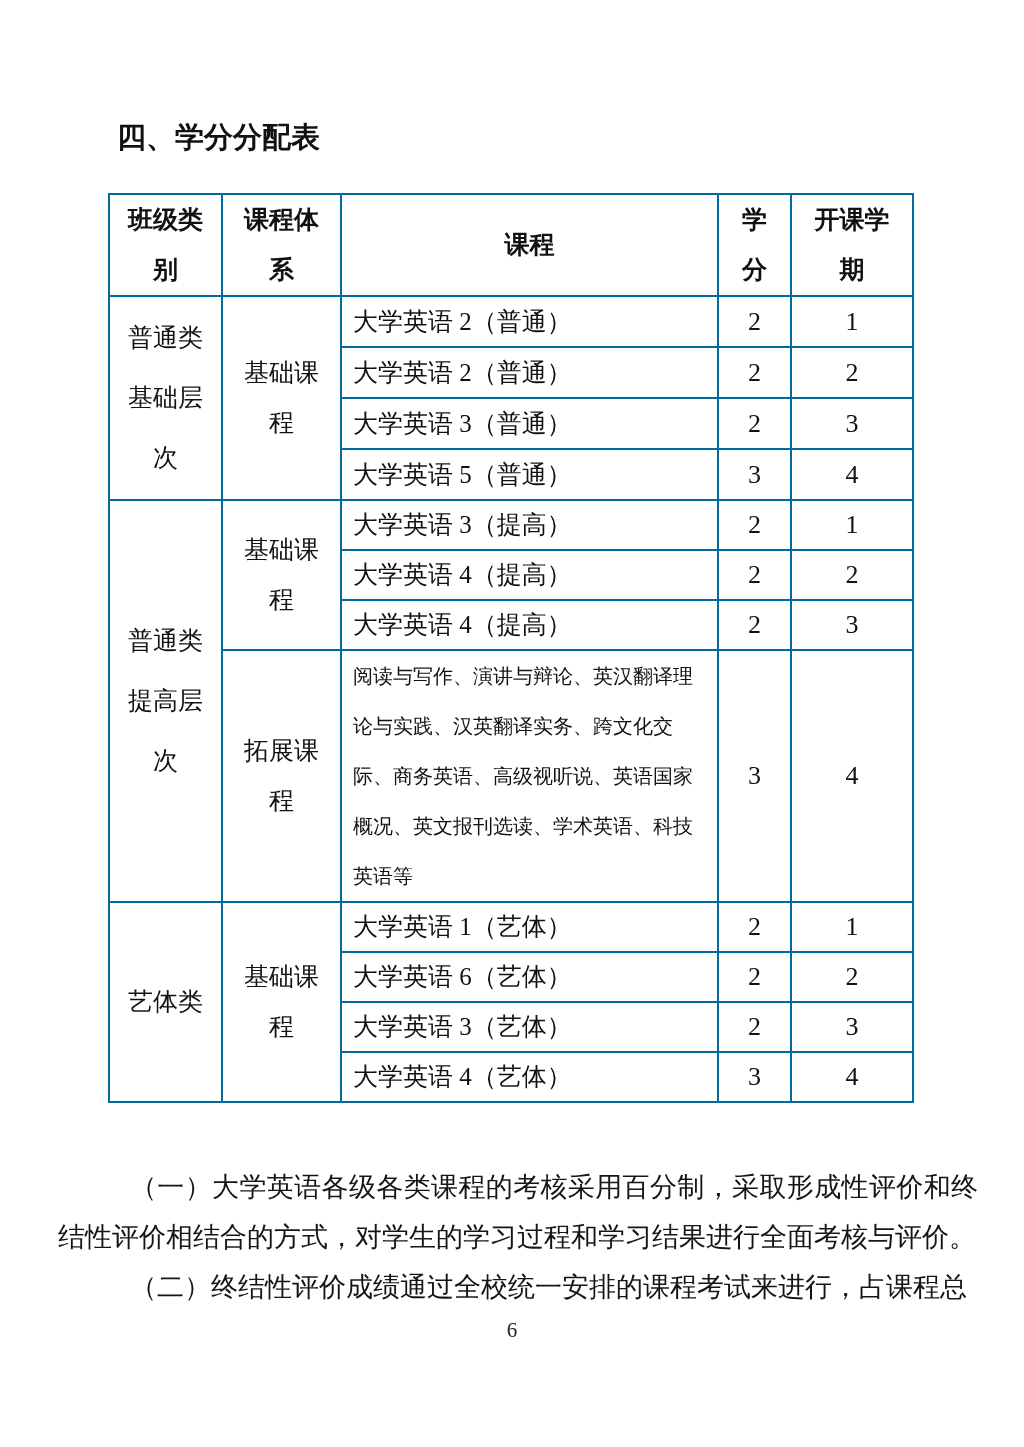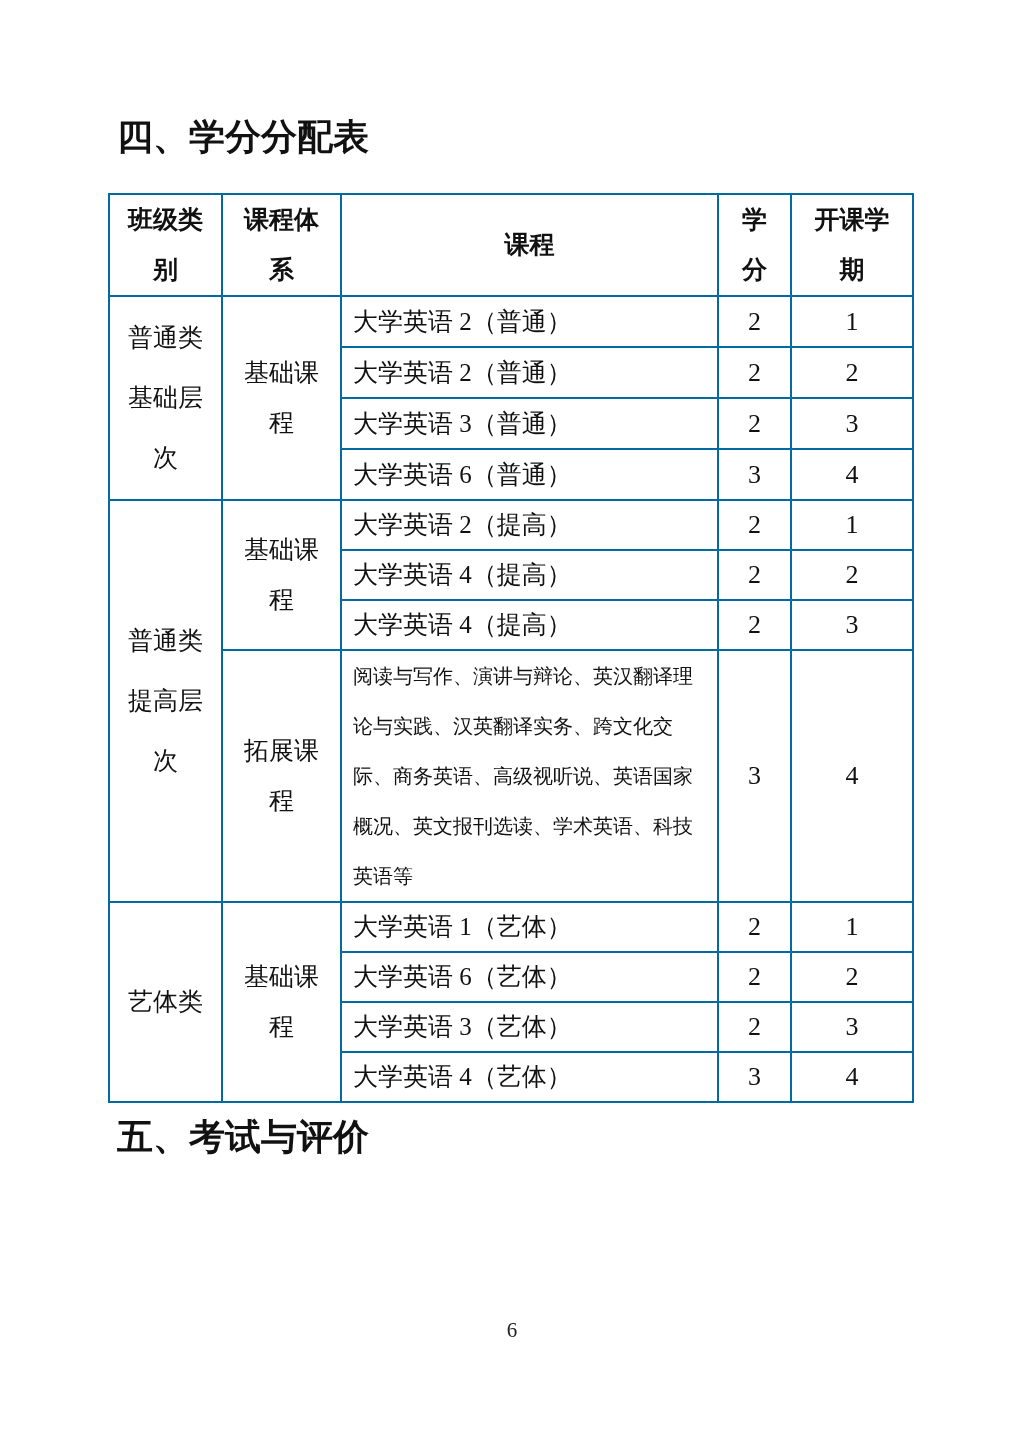--- a/index.html
+++ b/index.html
@@ -10,21 +10,21 @@
     margin: 0 auto;
     background: #ffffff;
     color: #1a1a1a;
     font-family: "Liberation Serif", "DejaVu Serif", serif;
     overflow: hidden;
   }
   .section-heading {
     position: absolute;
     font-family: "Liberation Sans", "DejaVu Sans", sans-serif;
     font-weight: bold;
-    font-size: 36px;
+    font-size: 29px;
     line-height: 32px;
     color: #111;
     white-space: nowrap;
   }
   .heading-1 { left: 117px; top: 121px; }
   .heading-2 { left: 117px; top: 1121px; }
 
   table.credit-table {
     position: absolute;
     left: 108px;
@@ -138,29 +138,29 @@
         <td class="course-cell">大学英语 2（普通）</td>
         <td class="num-cell">2</td>
         <td class="num-cell">2</td>
       </tr>
       <tr>
         <td class="course-cell">大学英语 3（普通）</td>
         <td class="num-cell">2</td>
         <td class="num-cell">3</td>
       </tr>
       <tr>
-        <td class="course-cell">大学英语 6（普通）</td>
+        <td class="course-cell">大学英语 5（普通）</td>
         <td class="num-cell">3</td>
         <td class="num-cell">4</td>
       </tr>
 
       <tr>
         <td class="cat-cell" rowspan="4">普通类提高层次</td>
         <td class="sys-cell" rowspan="3">基础课程</td>
-        <td class="course-cell">大学英语 2（提高）</td>
+        <td class="course-cell">大学英语 3（提高）</td>
         <td class="num-cell">2</td>
         <td class="num-cell">1</td>
       </tr>
       <tr>
         <td class="course-cell">大学英语 4（提高）</td>
         <td class="num-cell">2</td>
         <td class="num-cell">2</td>
       </tr>
       <tr>
         <td class="course-cell">大学英语 4（提高）</td>
@@ -192,18 +192,21 @@
         <td class="num-cell">3</td>
       </tr>
       <tr>
         <td class="course-cell">大学英语 4（艺体）</td>
         <td class="num-cell">3</td>
         <td class="num-cell">4</td>
       </tr>
     </tbody>
   </table>
 
-  <div class="section-heading heading-2">五、考试与评价</div>
-
+
+  <div class="body-text">
+    <p>（一）大学英语各级各类课程的考核采用百分制，采取形成性评价和终结性评价相结合的方式，对学生的学习过程和学习结果进行全面考核与评价。</p>
+    <p>（二）终结性评价成绩通过全校统一安排的课程考试来进行，占课程总</p>
+  </div>
 
   <div class="page-number">6</div>
 
 </div>
 
 </body></html>

